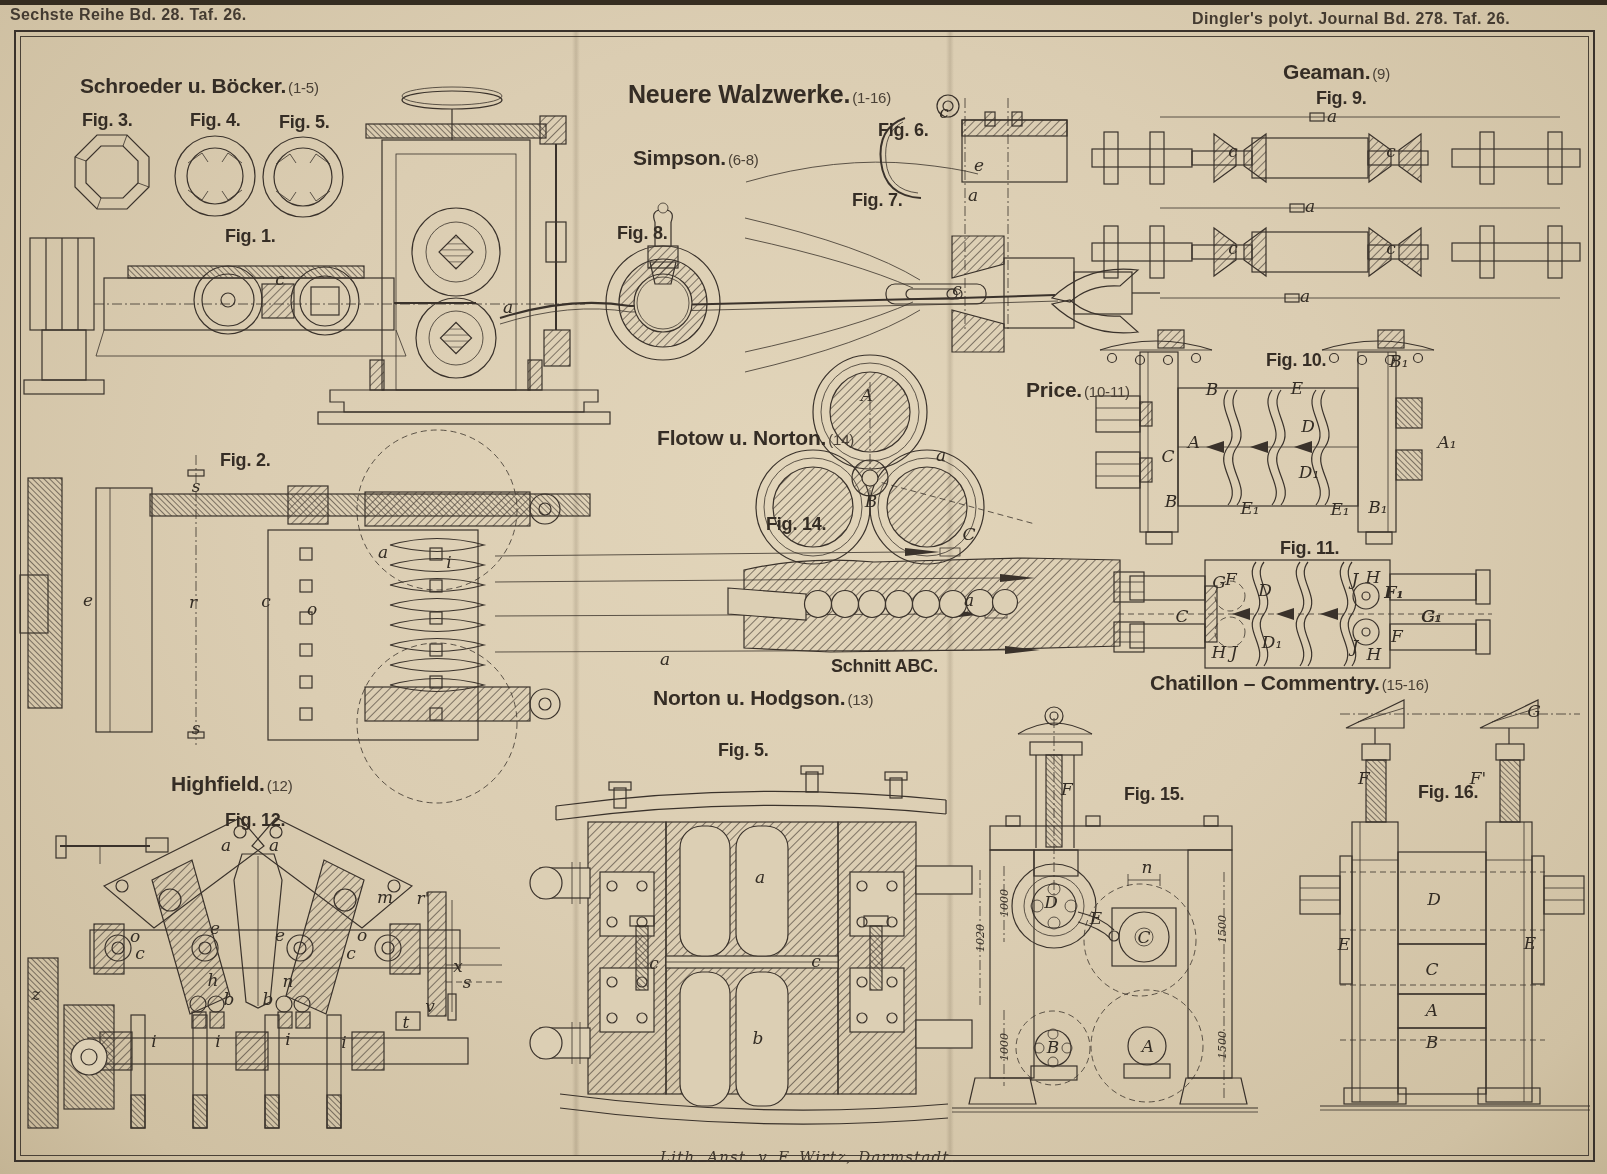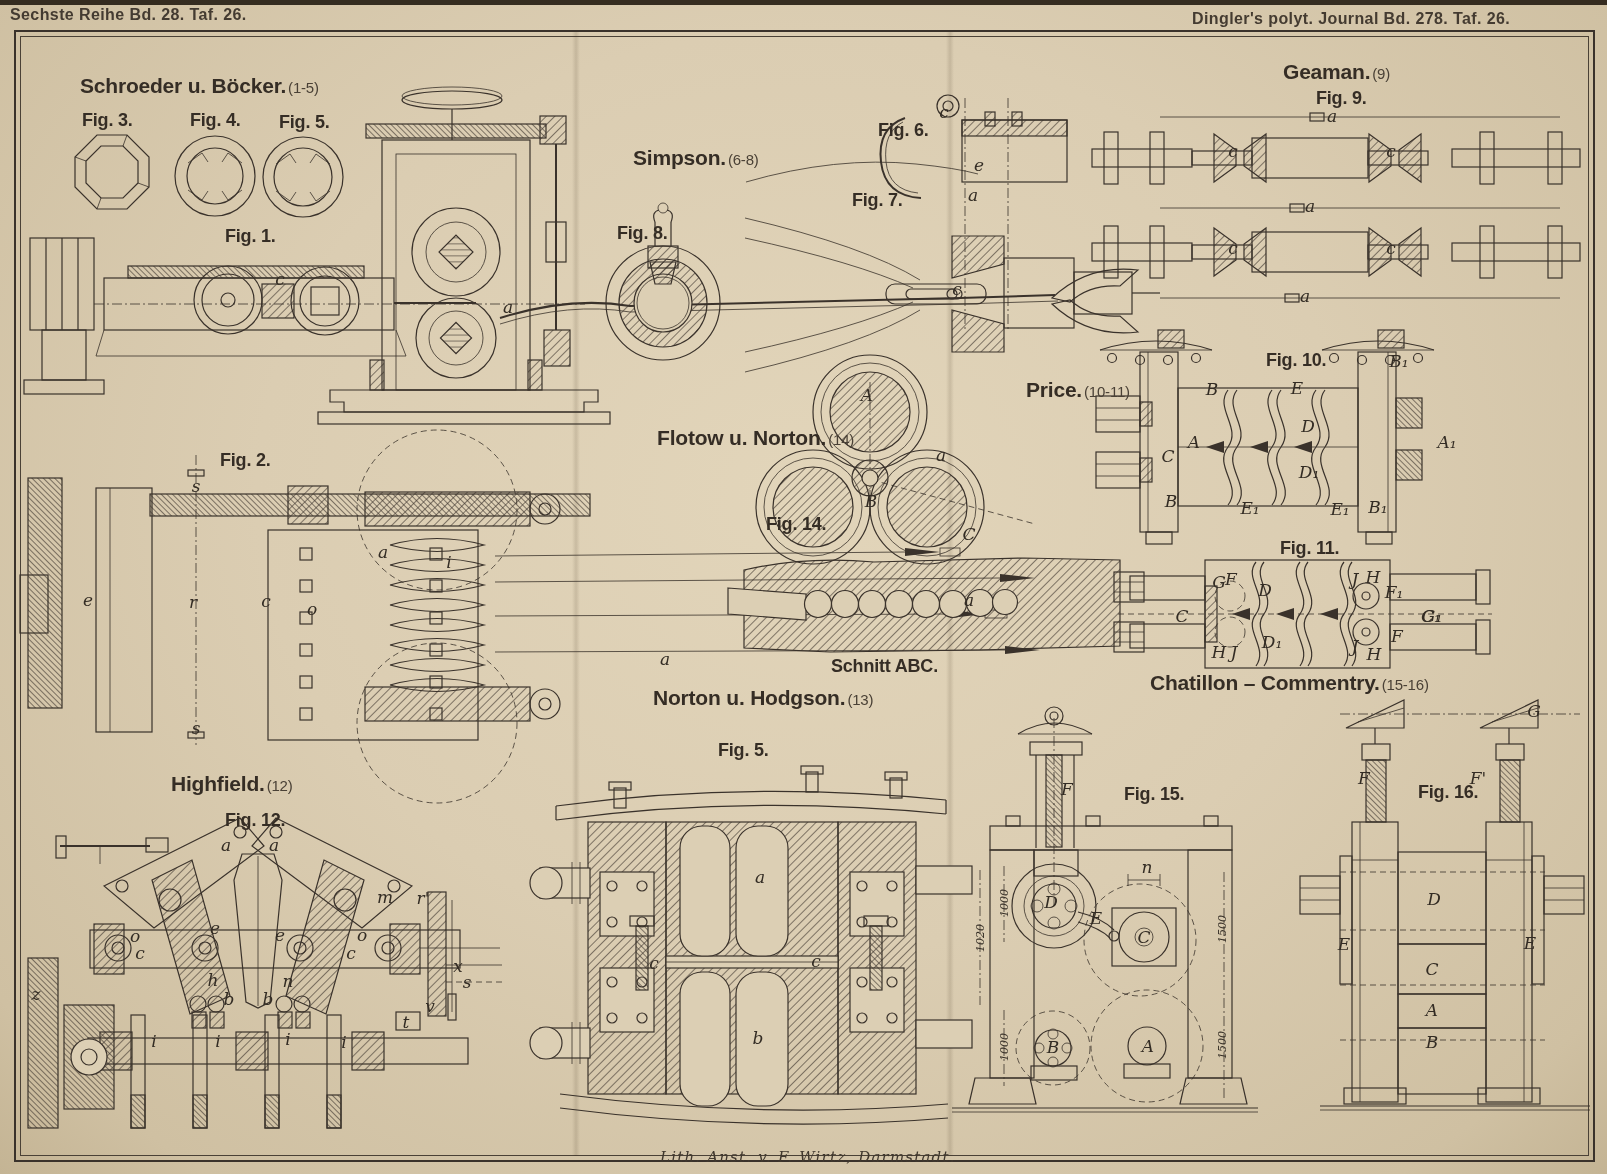--- a/index.html
+++ b/index.html
@@ -559,20 +559,23 @@
         <rect x="1478" y="1088" width="62" height="16"></rect>
       <line x1="1320" y1="1106" x2="1590" y2="1106"></line>
         <line x1="1320" y1="1110" x2="1590" y2="1110" class="th"></line>
     </g>
   </svg>
 
   <div class="lbl-layer" id="labels">
     <div class="hdr" style="left:10px;top:6px">Sechste Reihe Bd. 28. Taf. 26.</div>
     <div class="hdr" style="left:1192px;top:10px">Dingler's polyt. Journal Bd. 278. Taf. 26.</div>
 
+    <div class="sec title" style="left:628px;top:80px">
+      <span>Neuere Walzwerke.</span><span class="rng">(1-16)</span>
+    </div>
 
     <div class="sec" style="left:80px;top:74px"><span>Schroeder u. Böcker.</span><span class="rng">(1-5)</span></div>
     <div class="sec" style="left:633px;top:146px"><span>Simpson.</span><span class="rng">(6-8)</span></div>
     <div class="sec" style="left:1283px;top:60px"><span>Geaman.</span><span class="rng">(9)</span></div>
     <div class="sec" style="left:1026px;top:378px"><span>Price.</span><span class="rng">(10-11)</span></div>
     <div class="sec" style="left:657px;top:426px"><span>Flotow u. Norton.</span><span class="rng">(14)</span></div>
     <div class="sec" style="left:653px;top:686px"><span>Norton u. Hodgson.</span><span class="rng">(13)</span></div>
     <div class="sec" style="left:171px;top:772px"><span>Highfield.</span><span class="rng">(12)</span></div>
     <div class="sec" style="left:1150px;top:671px"><span>Chatillon – Commentry.</span><span class="rng">(15-16)</span></div>
 
@@ -627,21 +630,21 @@
       <span class="pl" style="left: 1250px; top: 509px;">E₁</span>
       <span class="pl" style="left: 1340px; top: 510px;">E₁</span>
       <span class="pl" style="left: 1378px; top: 508px;">B₁</span>
       <span class="pl" style="left: 1399px; top: 443px; margin-left: 48px;">A₁</span>
       <span class="pl" style="left: 1399px; top: 362px;">B₁</span>
       <span class="pl" style="left: 1219px; top: 583px;">G</span>
       <span class="pl" style="left: 1231px; top: 580px;">F</span>
       <span class="pl" style="left: 1265px; top: 591px;">D</span>
       <span class="pl" style="left: 1355px; top: 580px;">J</span>
       <span class="pl" style="left: 1373px; top: 578px;">H</span>
-      <span class="pl" style="left: 1394px; top: 593px;">F₁</span>
+      <span class="pl" style="left: 1394px; top: 593px; font-weight: bold;">F₁</span>
       <span class="pl" style="left: 1182px; top: 617px;">C</span>
       <span class="pl" style="left: 1432px; top: 617px; font-style: italic;">G₁</span>
       <span class="pl" style="left: 1431px; top: 617px;">C₁</span>
       <span class="pl" style="left: 1272px; top: 643px;">D₁</span>
       <span class="pl" style="left: 1397px; top: 637px;">F</span>
       <span class="pl" style="left: 1219px; top: 653px;">H</span>
       <span class="pl" style="left: 1234px; top: 653px;">J</span>
       <span class="pl" style="left: 1355px; top: 647px;">J</span>
       <span class="pl" style="left: 1374px; top: 655px;">H</span>
       <span class="pl" style="left: 226px; top: 846px;">a</span>

